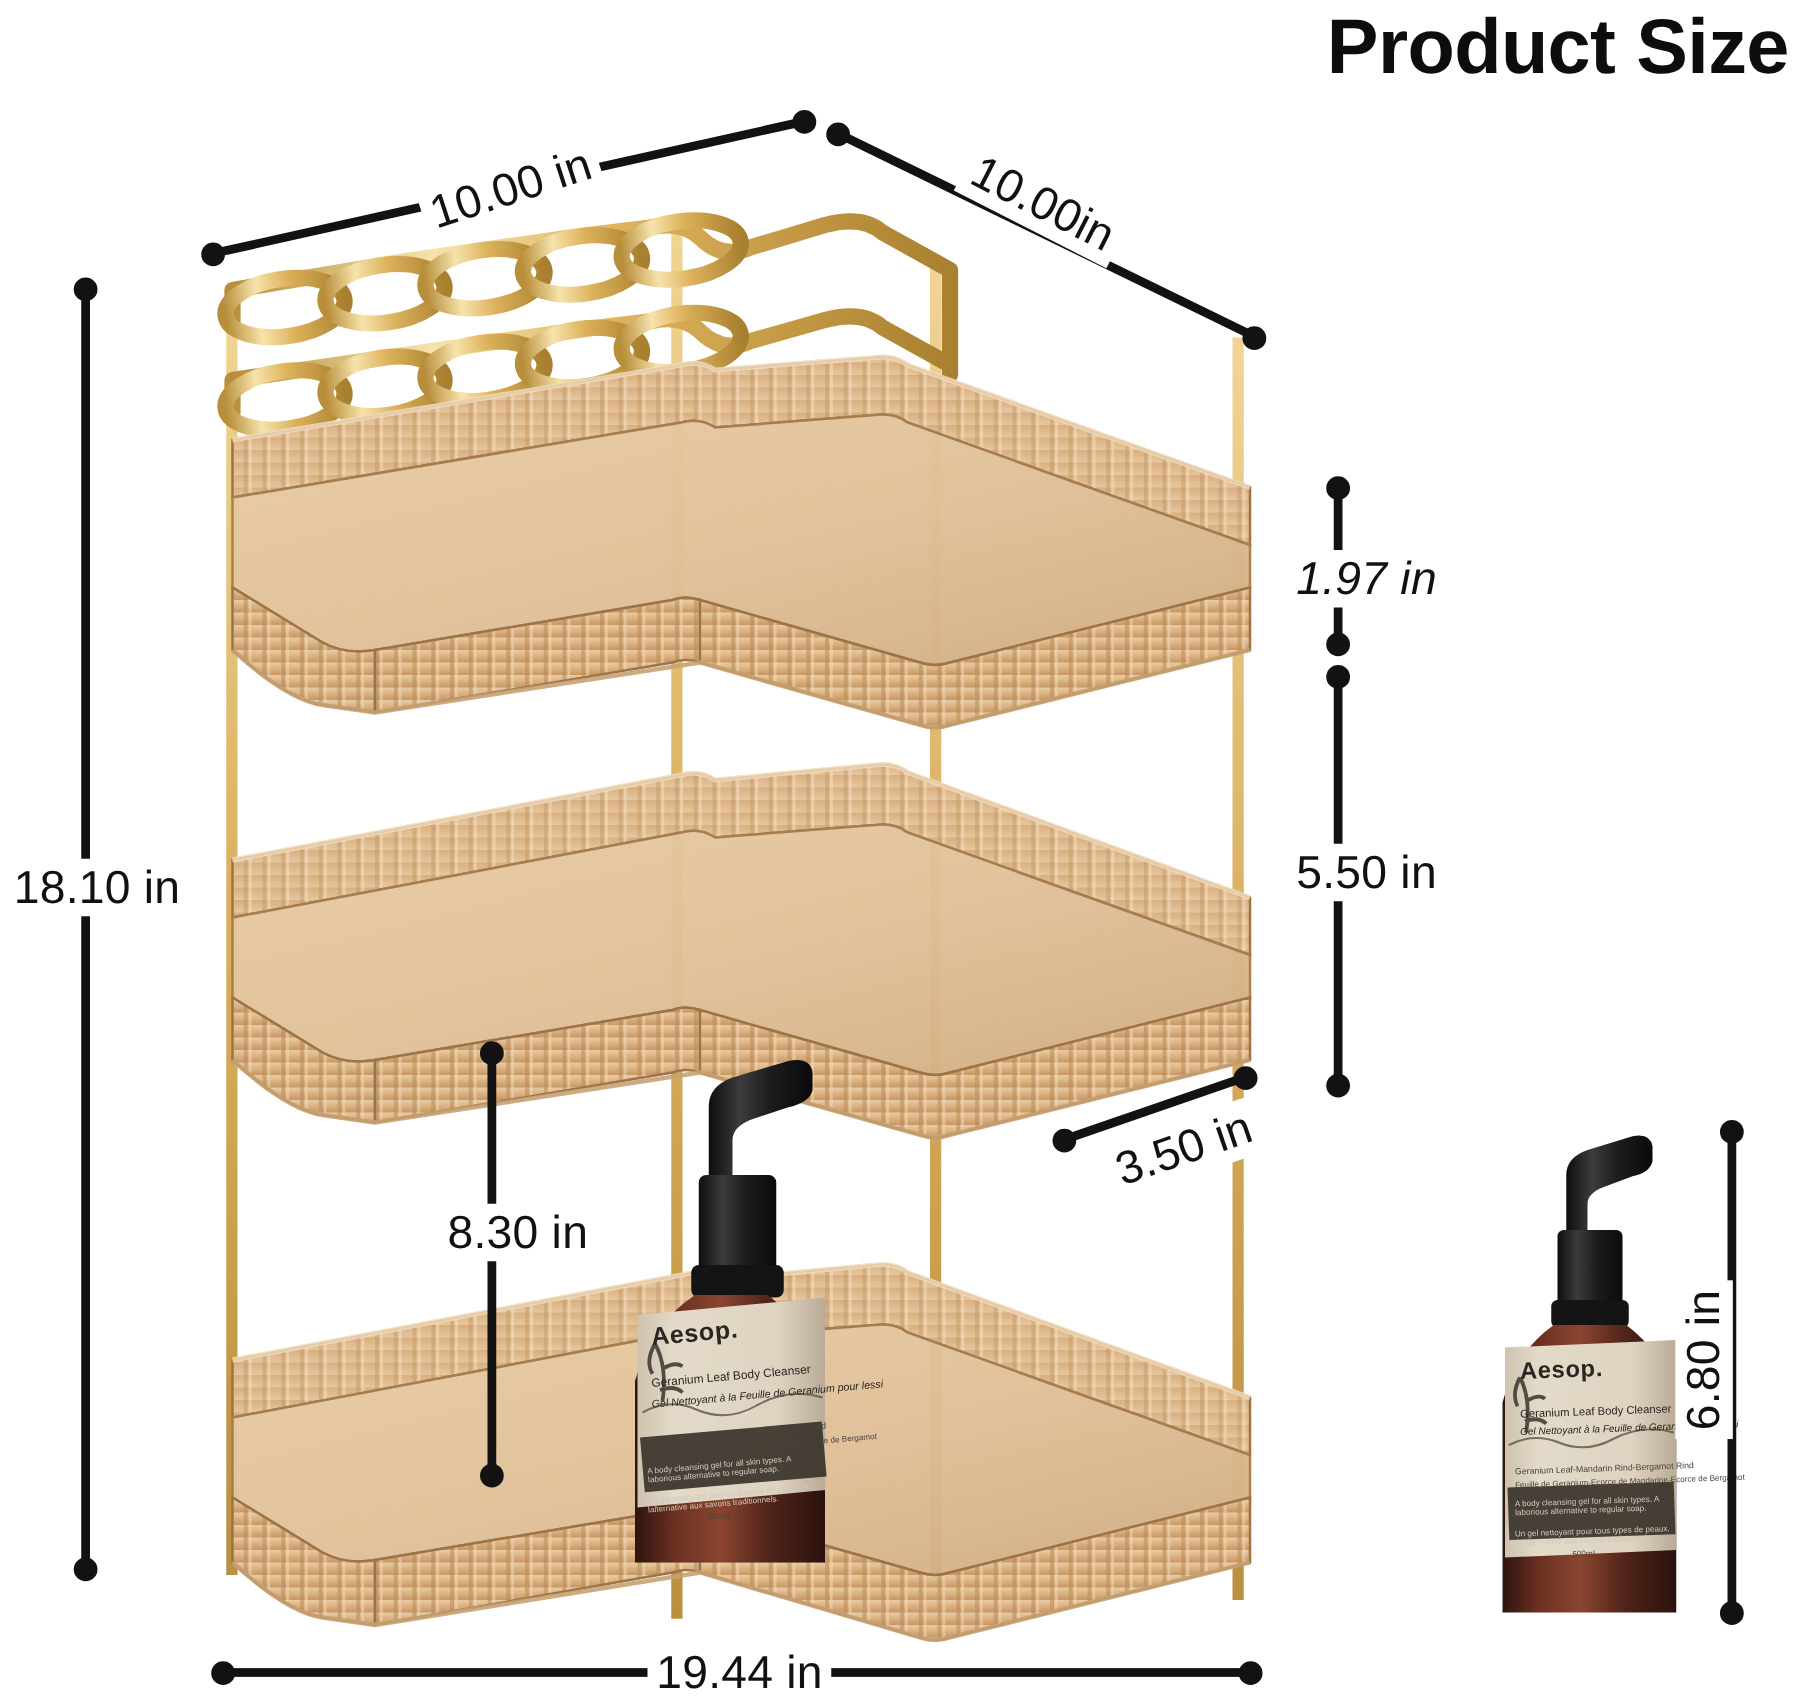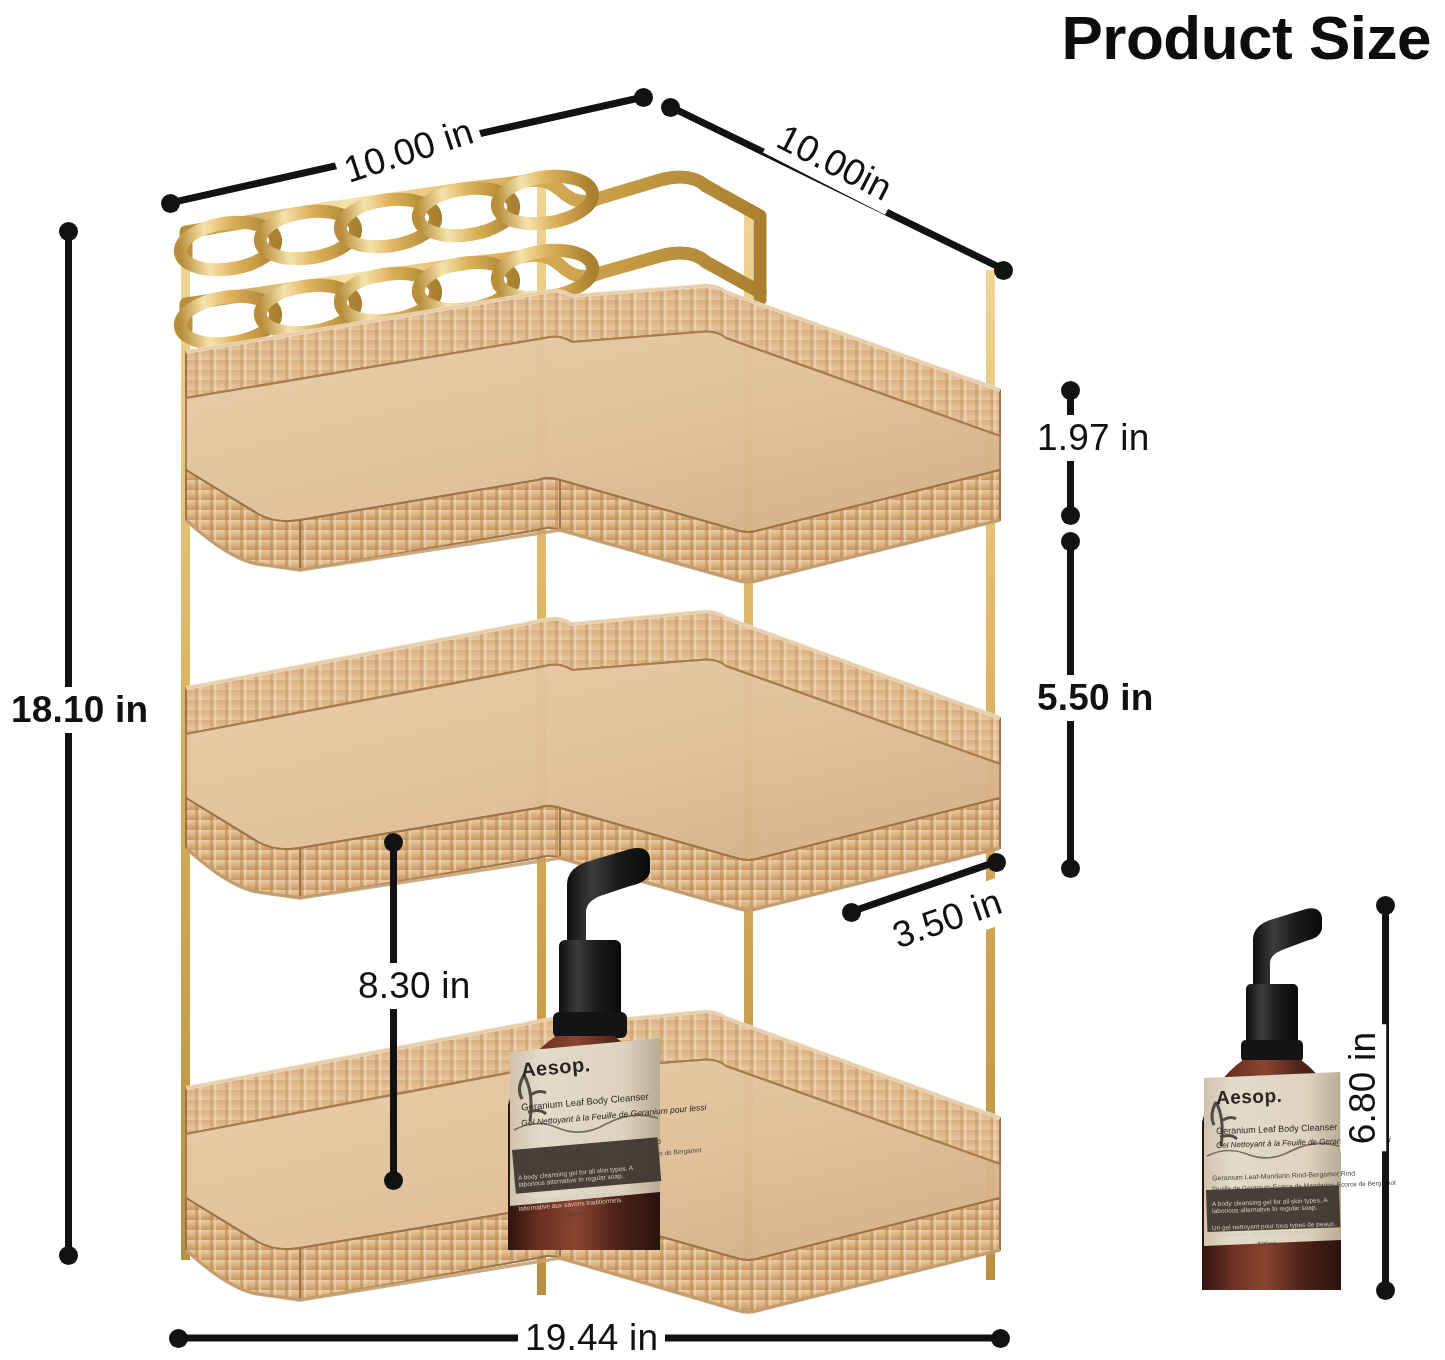--- a/index.html
+++ b/index.html
@@ -292,49 +292,49 @@
     <div class="dimdot" style="left:670px; top:107px;"></div>
     <div class="dimline" style="left:670px; top:107px; width:370px; height:7px; transform:rotate(26deg) translateY(-3.5px);"></div>
     <div class="dimdot" style="left:1003px; top:270px;"></div>
     <div class="dimlabel mask" style="left:766px; top:140px; transform:rotate(27deg);">10.00in</div>
   </div>
 
   <div>
     <div class="dimdot" style="left:1070px; top:390px;"></div>
     <div class="dimline" style="left:1066.5px; top:390px; width:125px; height:7px; transform:rotate(90deg) translateY(-3.5px);"></div>
     <div class="dimdot" style="left:1070px; top:515px;"></div>
-    <div class="dimlabel mask" style="left:1030px; top:415px;">1.97 in</div>
+    <div class="dimlabel mask" style="left:1030px; top:440px;font-style:italic;">1.97 in</div>
   </div>
 
   <div>
     <div class="dimdot" style="left:1070px; top:541px;"></div>
     <div class="dimline" style="left:1066.5px; top:541px; width:327px; height:7px; transform:rotate(90deg) translateY(-3.5px);"></div>
     <div class="dimdot" style="left:1070px; top:868px;"></div>
-    <div class="dimlabel mask" style="left:1030px; top:675px;font-weight:bold;">5.50 in</div>
+    <div class="dimlabel mask" style="left:1030px; top:675px;">5.50 in</div>
   </div>
 
   <div>
     <div class="dimdot" style="left:851px; top:912px;"></div>
     <div class="dimline" style="left:851px; top:912px; width:153px; height:7px; transform:rotate(-19deg) translateY(-3.5px);"></div>
     <div class="dimdot" style="left:996px; top:862px;"></div>
     <div class="dimlabel mask" style="left:884px; top:896px; transform:rotate(-19deg);">3.50 in</div>
   </div>
 
   <div>
     <div class="dimdot" style="left:393px; top:842px;"></div>
     <div class="dimline" style="left:389.5px; top:842px; width:338px; height:7px; transform:rotate(90deg) translateY(-3.5px);"></div>
     <div class="dimdot" style="left:393px; top:1180px;"></div>
     <div class="dimlabel mask" style="left:351px; top:963px;">8.30 in</div>
   </div>
 
   <div>
     <div class="dimdot" style="left:68px; top:231px;"></div>
     <div class="dimline" style="left:64.5px; top:231px; width:1024px; height:7px; transform:rotate(90deg) translateY(-3.5px);"></div>
     <div class="dimdot" style="left:68px; top:1255px;"></div>
-    <div class="dimlabel mask" style="left:4px; top:687px;font-weight:bold;">18.10 in</div>
+    <div class="dimlabel mask" style="left:4px; top:687px;">18.10 in</div>
   </div>
 
   <div>
     <div class="dimdot" style="left:178px; top:1338px;"></div>
     <div class="dimline" style="left:178px; top:1338px; width:822px; height:7px; transform:translateY(-3.5px);"></div>
     <div class="dimdot" style="left:1000px; top:1338px;"></div>
     <div class="dimlabel mask" style="left:518px; top:1315px;">19.44 in</div>
   </div>
 
   <div>

